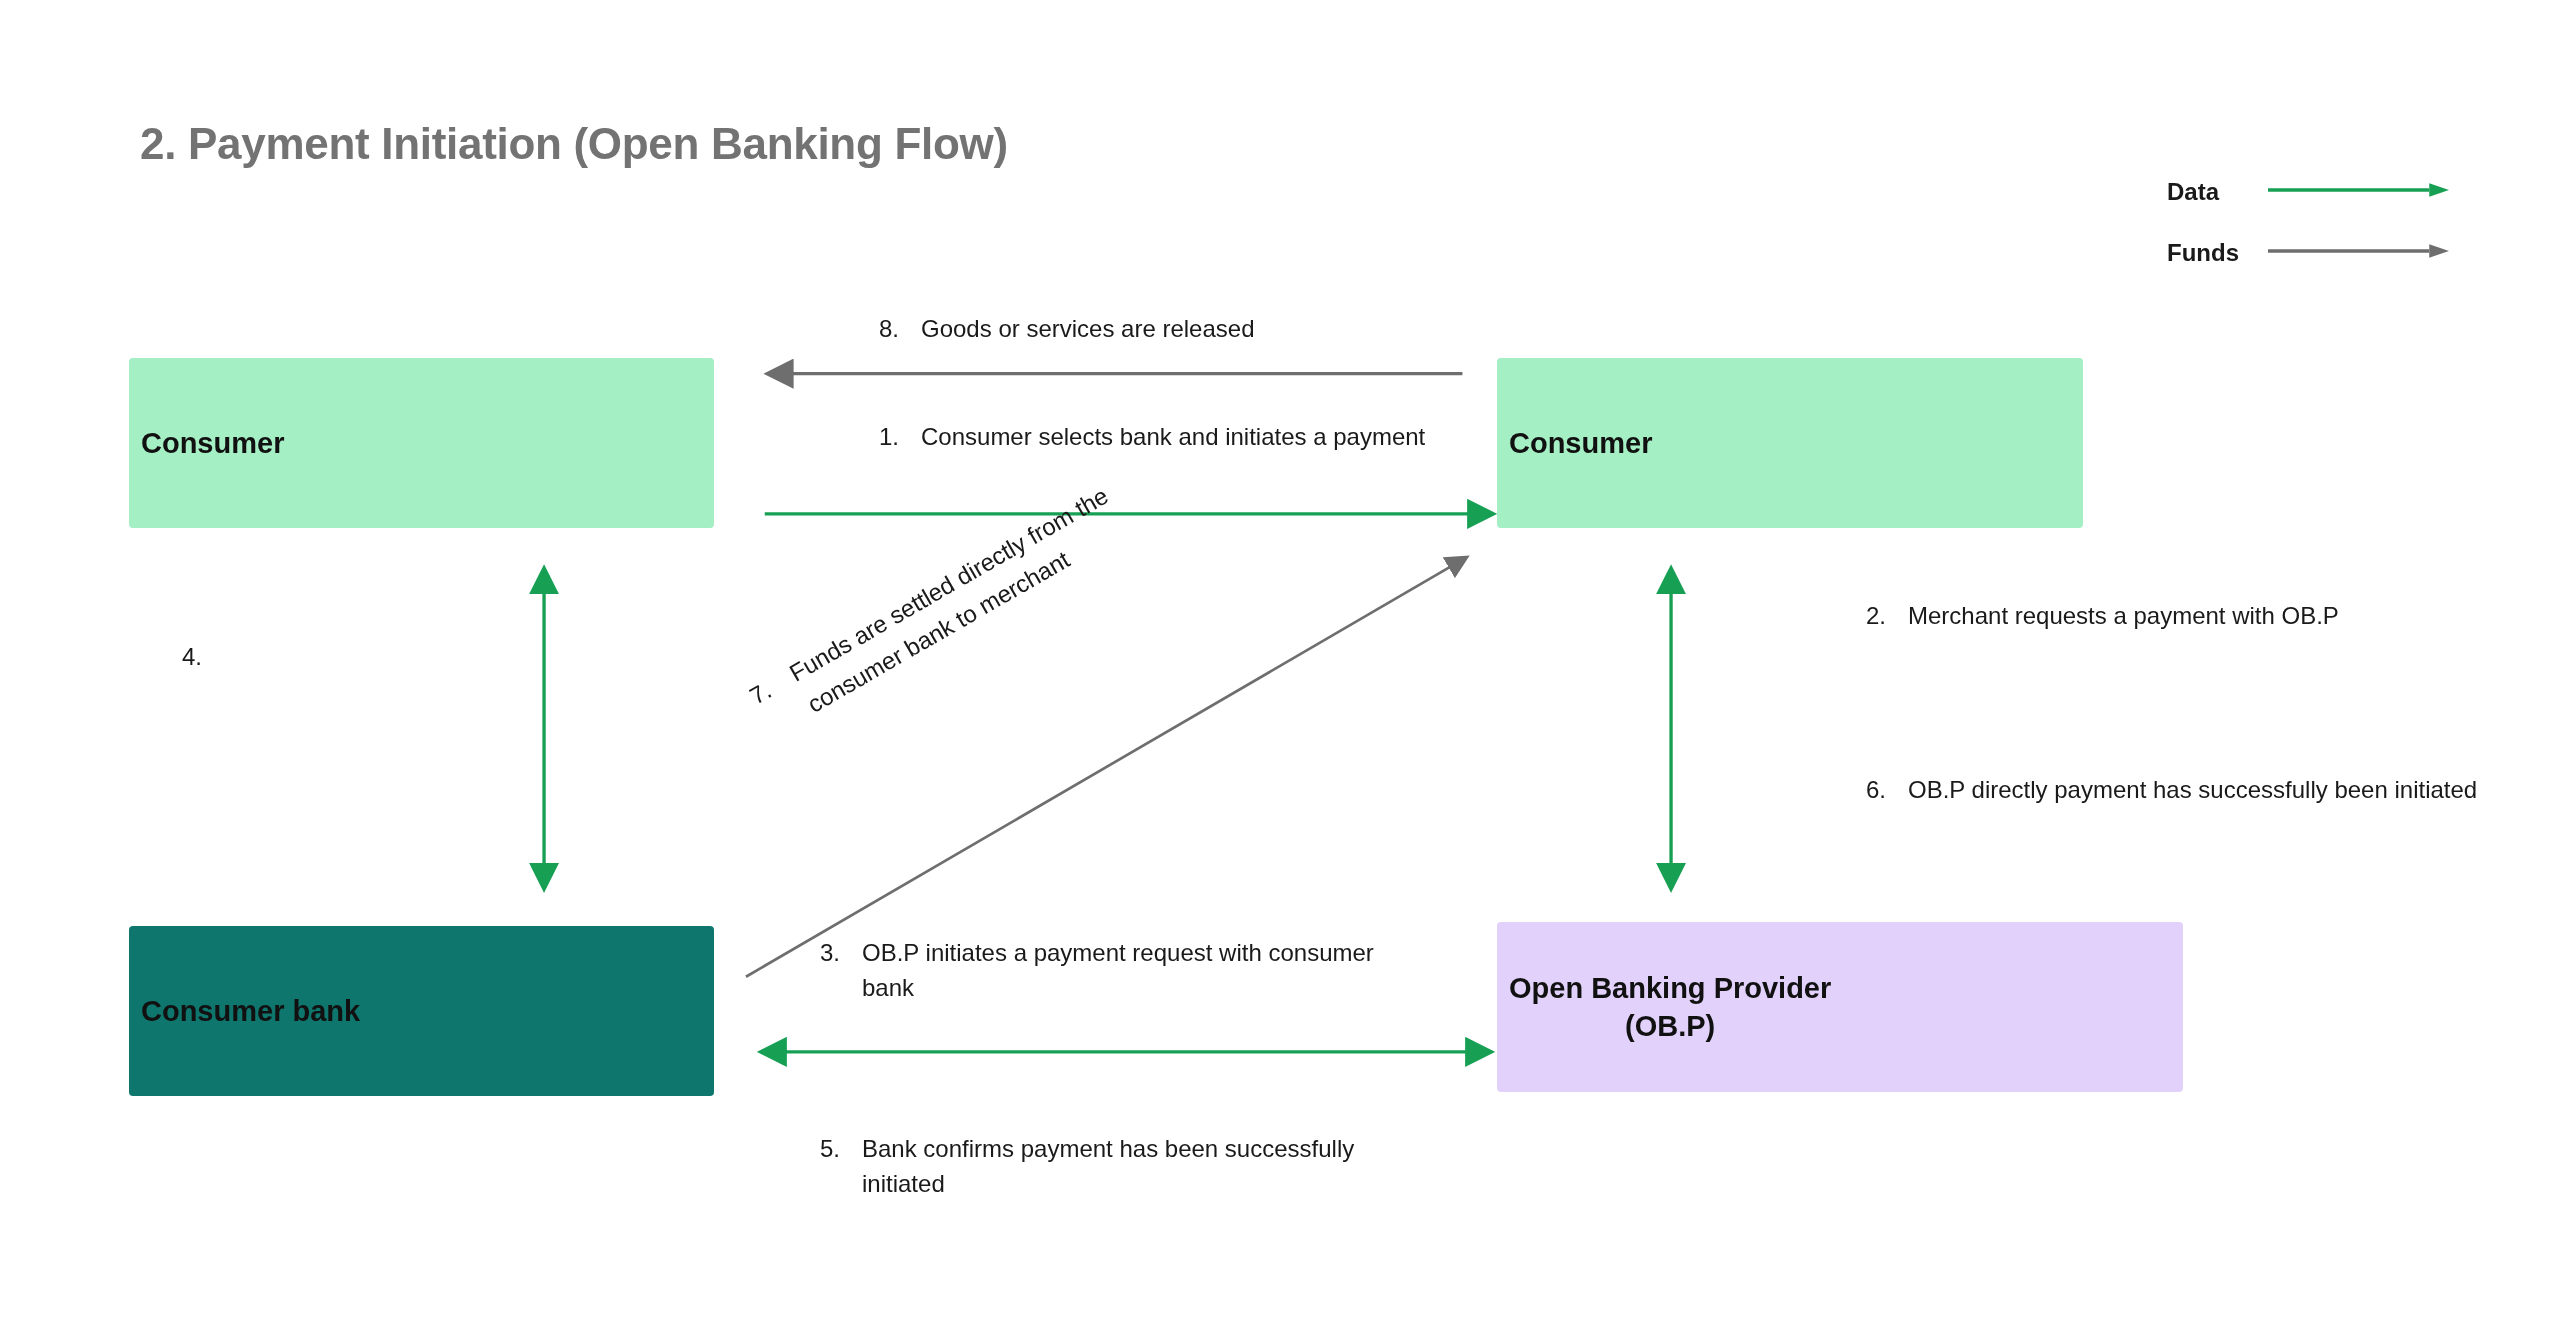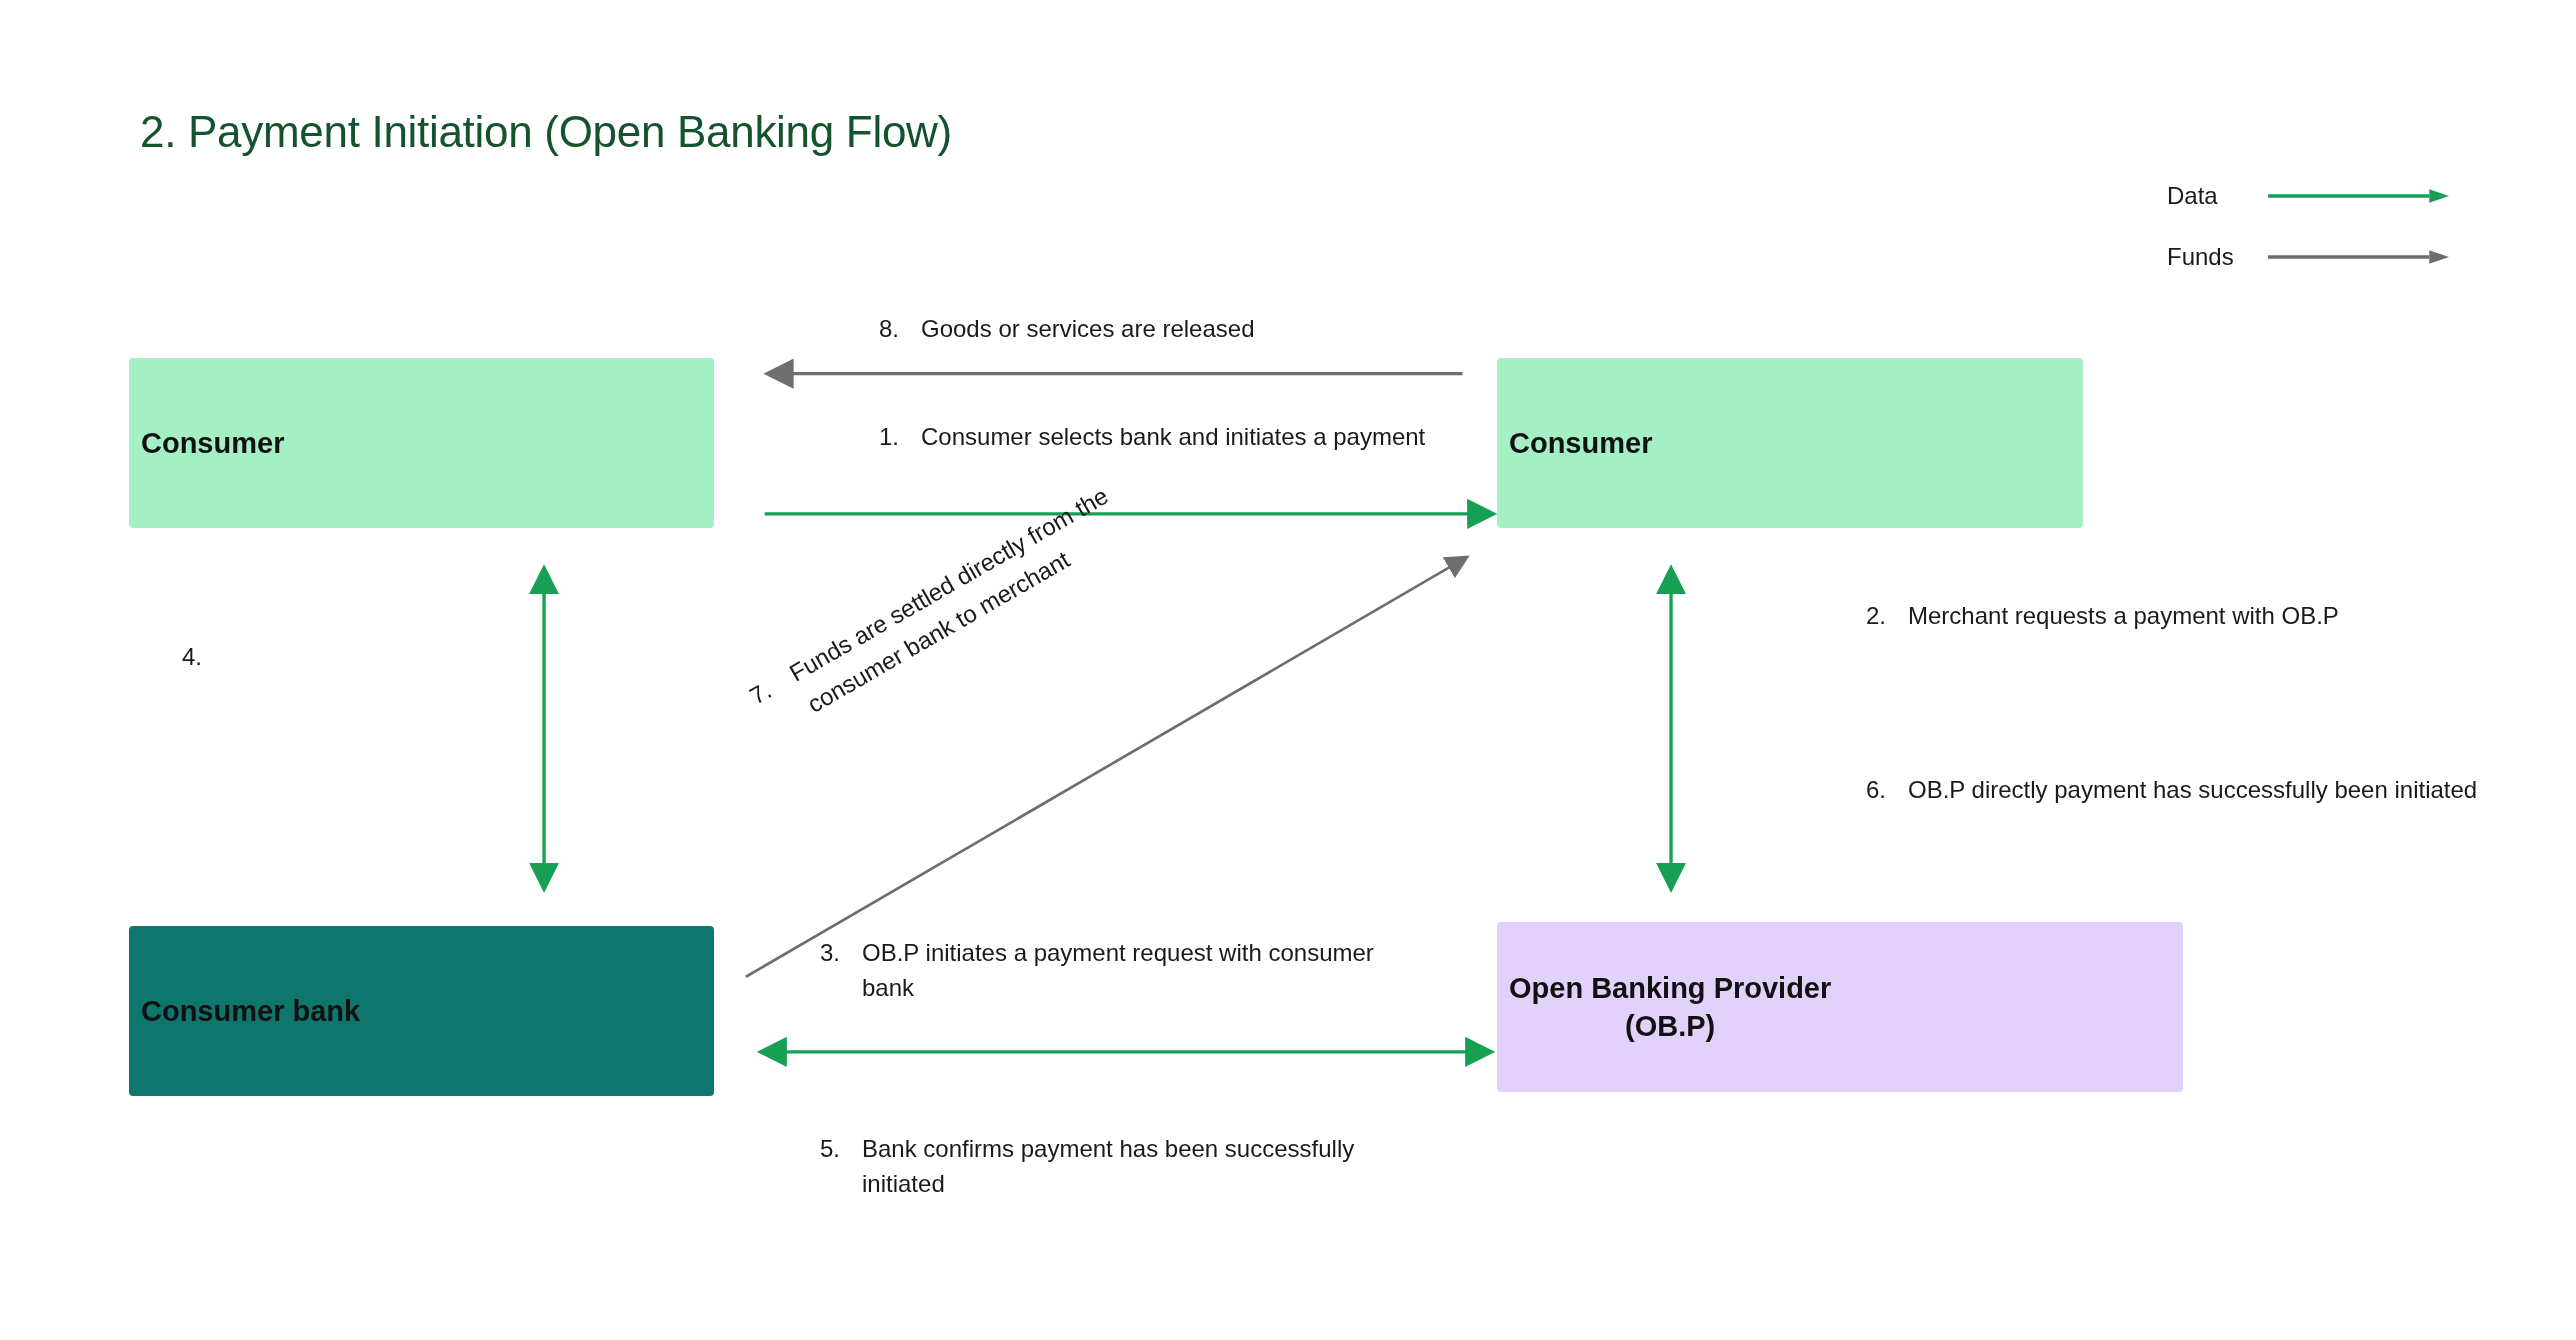--- a/index.html
+++ b/index.html
@@ -17,40 +17,40 @@
     width: 2576px;
     height: 1341px;
     background: #ffffff;
     overflow: hidden;
   }
 
   
   #page-title {
     position: absolute;
     left: 140px;
-    top: 107px;
+    top: 119px;
     font-size: 44px;
-    font-weight: 400;
+    font-weight: 700;
     letter-spacing: -0.3px;
-    color: #14532d;
+    color: #737373;
     white-space: nowrap;
   }
 
   
   #legend {
     position: absolute;
     left: 2167px;
     top: 180px;
     width: 282px;
   }
   .legend-row {
     display: flex;
-    align-items: center;
     height: 31px;
     margin-bottom: 30px;
+    font-weight: bold;
   }
   .legend-label {
     font-size: 24px;
     color: #1a1a1a;
     width: 101px;
     flex: 0 0 101px;
     line-height: 1;
   }
   .legend-arrow {
     flex: 1 1 auto;

